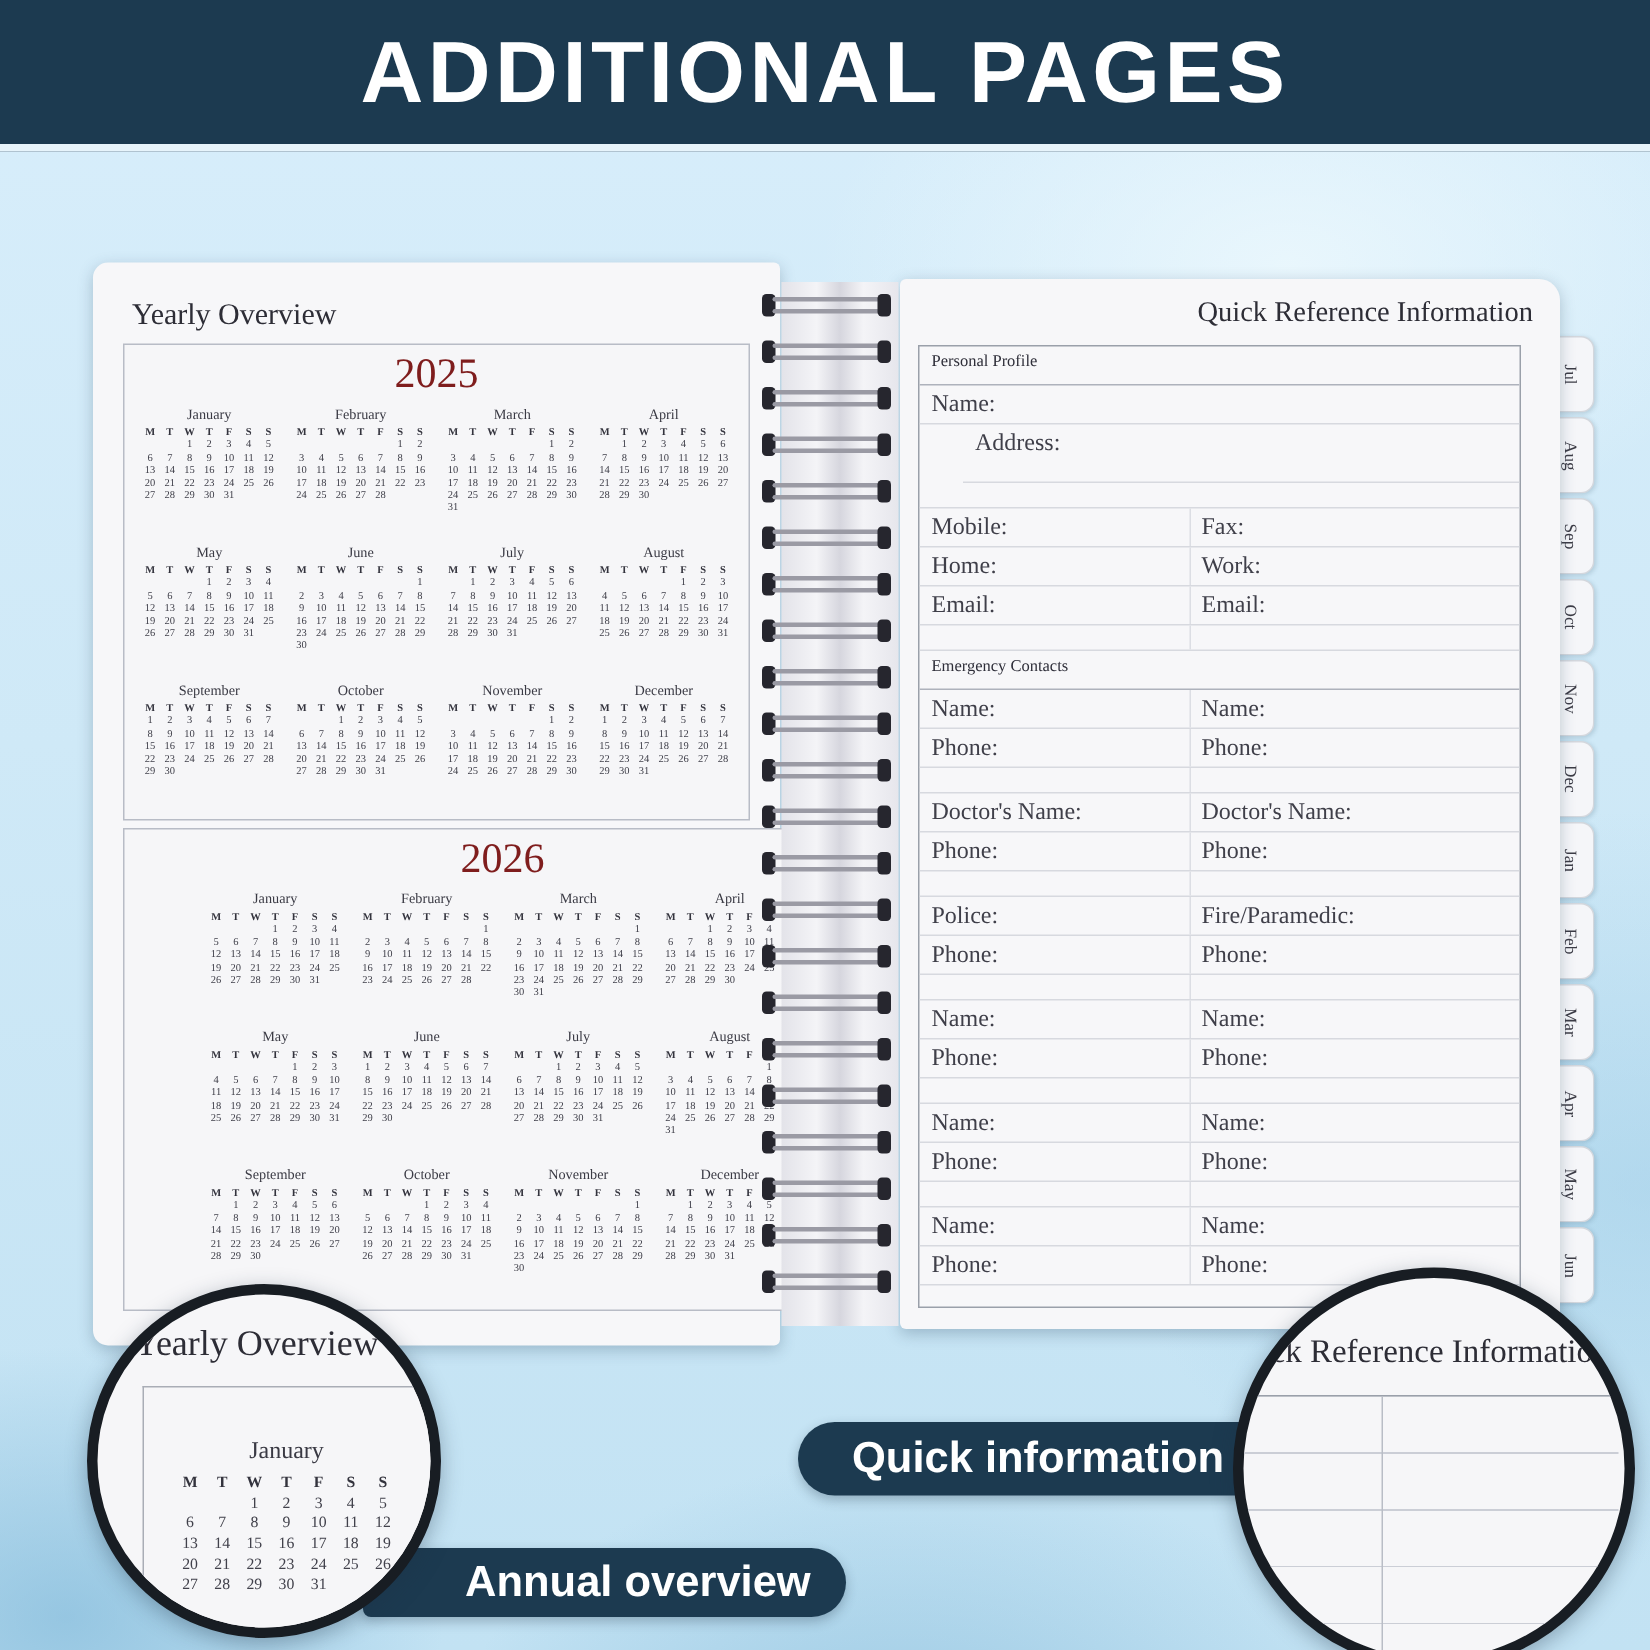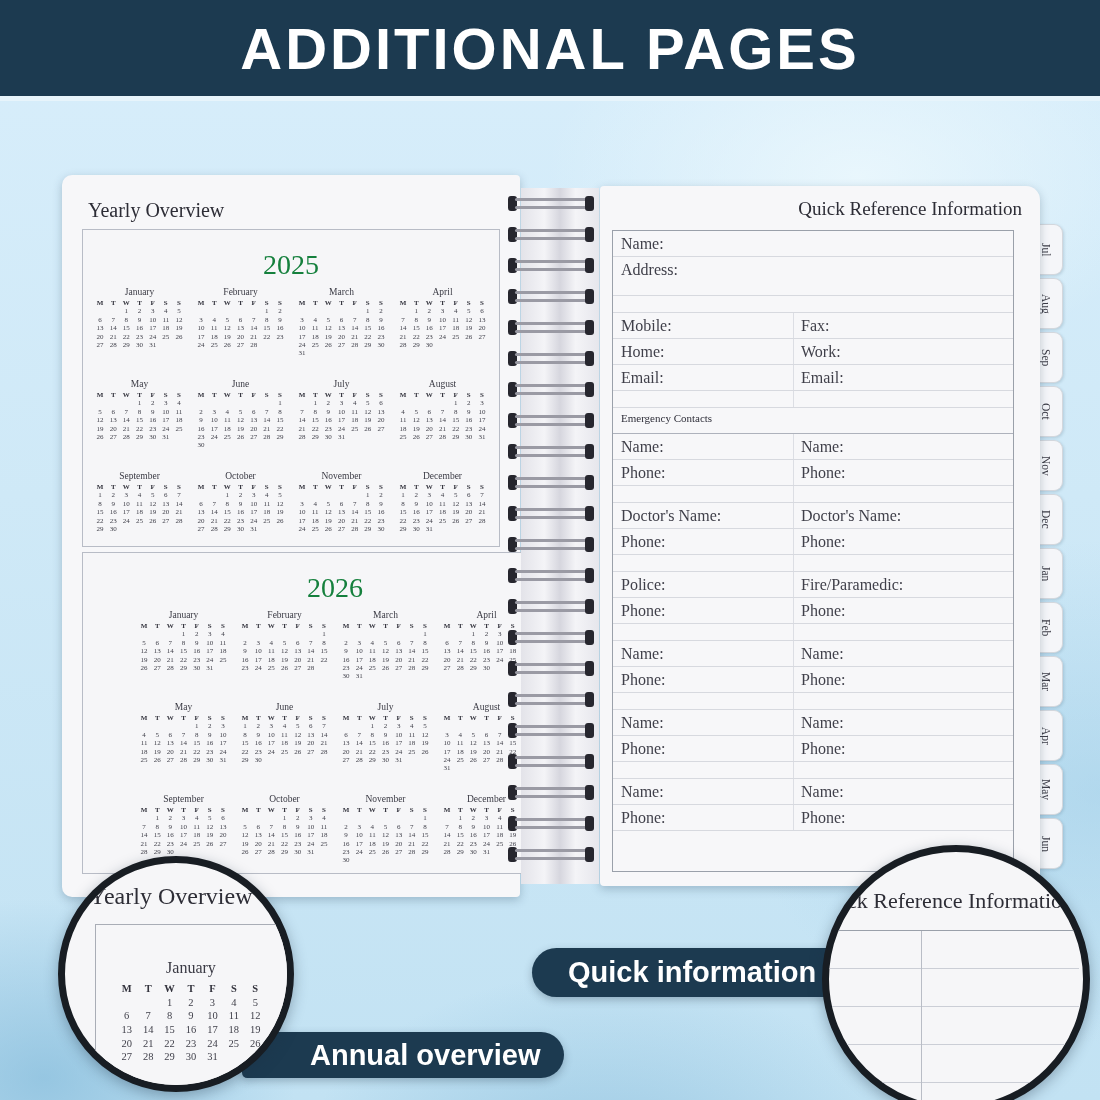--- a/index.html
+++ b/index.html
@@ -22,35 +22,35 @@
     font-weight:bold;font-size:58px;letter-spacing:3px;}
   
   .page{position:absolute;background:#f7f7f9;box-shadow:0 3px 10px rgba(40,70,95,.28);}
   .page-left{left:62px;top:175px;width:458px;height:722px;border-radius:10px 4px 4px 10px;z-index:2;}
   .page-right{left:600px;top:186px;width:440px;height:700px;border-radius:4px 14px 10px 4px;z-index:2;}
   .lp-title{position:absolute;left:26px;top:24px;font-size:20px;color:#2d2d36;}
   .rp-title{position:absolute;right:18px;top:12px;font-size:19px;color:#2d2d36;}
   
   .year-box{position:absolute;left:20px;width:416px;border:1px solid #b8bcc6;background:#f6f6f8;}
   #yb-0{top:54px;height:316px;} #yb-1{top:377px;height:320px;padding-left:44px;}
-  .year-title{text-align:center;font-size:28px;color:#15803d;margin-top:19px;height:34px;}
+  .year-title{text-align:center;font-size:28px;color:#7f1d1d;margin-top:4px;height:34px;}
   .months{display:grid;grid-template-columns:repeat(4,1fr);grid-auto-rows:92px;padding:0 8px;column-gap:4px;}
   .month .mname{text-align:center;font-size:9.5px;color:#3a3a44;height:12px;margin-top:4px;}
   .mgrid{display:grid;grid-template-columns:repeat(7,1fr);width:92px;margin:0 auto;
     font-size:7px;line-height:1.2;color:#41414b;text-align:center;}
   .mgrid .wd{font-weight:bold;color:#33333d;}
   
   .month.big .mname{font-size:16px;height:20px;margin:0 0 3px;}
   .month.big .mgrid{width:150px;font-size:10.5px;line-height:1.3;margin:0;}
   
   .ref-table{position:absolute;left:12px;right:26px;top:44px;bottom:14px;
     border:1px solid #9aa0aa;display:flex;flex-direction:column;overflow:hidden;background:#f7f7f9;}
   .rrow{position:relative;flex:none;height:25px;border-bottom:1px solid #d7d9df;}
   .rrow.bar{border-bottom:1px solid #aeb2bc;}
-  .rrow.tall{height:38px;}
+  .rrow.tall{height:38px;margin-left:29px;}
   .rrow.sp{height:16px;}
   .rrow span{position:absolute;left:8px;top:4px;font-size:16px;color:#3f3f49;white-space:nowrap;}
   .rrow span.c2{left:45%;padding-left:8px;}
   .rrow.bar span{font-size:11px;color:#2e2e39;}
   .rrow.split::after{content:'';position:absolute;left:45%;top:0;bottom:0;width:1px;background:#dcdee4;}
   
   .tab{position:absolute;left:1030px;width:32px;height:49px;background:#f5f6f9;
     border:1px solid #d3d7dd;border-left:none;border-radius:0 9px 9px 0;
     box-shadow:1px 1px 3px rgba(40,70,95,.18);display:flex;align-items:center;justify-content:center;z-index:1;}
   .tab span{writing-mode:vertical-rl;font-size:11.5px;color:#3c3c46;}
@@ -1233,20 +1233,23 @@
       <span>May</span>
     </div>
     <div class="tab" style="top: 818px;">
       <span>Jun</span>
     </div>
   </div>
 
 <div class="page page-right">
   <div class="rp-title">Quick Reference Information</div>
   <div class="ref-table" id="ref-table">
+      <div class="rrow bar">
+        <span>Personal Profile</span>
+      </div>
       <div class="rrow">
         <span class="c1">Name:</span>
       </div>
       <div class="rrow tall">
         <span class="c1">Address:</span>
       </div>
       <div class="rrow sp"></div>
       <div class="rrow split">
         <span class="c1">Mobile:</span>
         <span class="c2">Fax:</span>

